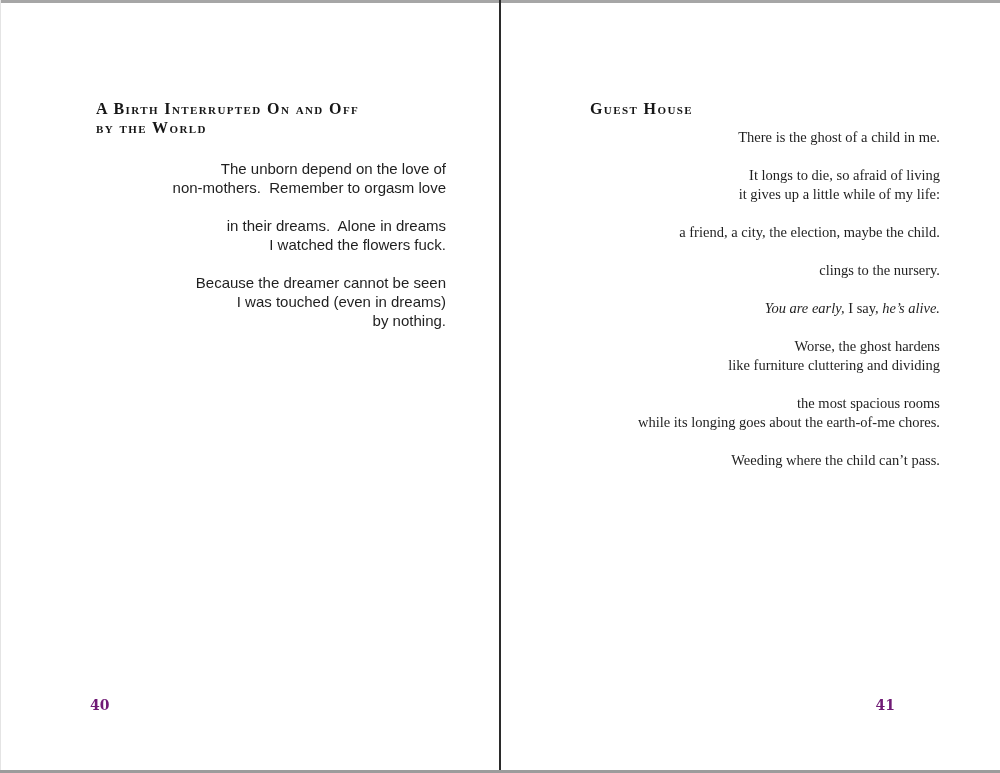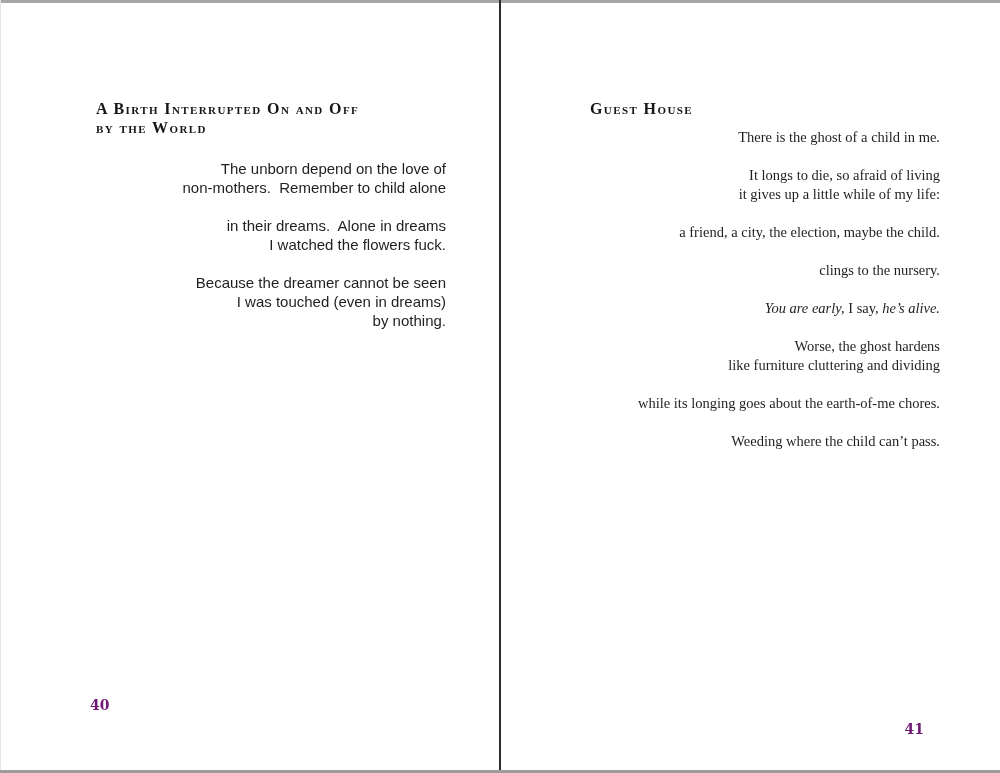--- a/index.html
+++ b/index.html
@@ -74,39 +74,39 @@
   .it { font-style: italic; }
   .page-number {
     position: absolute;
     top: 697px;
     font-family: "DejaVu Serif", serif;
     font-size: 14px;
     font-weight: bold;
     color: #701a75;
   }
   .page-number--left  { left: 90px; }
-  .page-number--right { right: 76px; margin-top: 24px; }
+  .page-number--right { right: 105px; }
 </style>
 </head>
 <body>
 
 <div>
 
   <div class="edge-top"></div>
   <div class="edge-left"></div>
 
   <section class="page page--left">
     <h1 class="poem-title">
         <div>A Birth Interrupted On and Off</div>
         <div>by the World</div>
       </h1>
     <div class="poem-body">
         <div class="stanza">
           <div class="line">The unborn depend on the love of</div>
-          <div class="line">non-mothers.  Remember to child alone</div>
+          <div class="line">non-mothers.  Remember to orgasm love</div>
         </div>
         <div class="stanza">
           <div class="line">in their dreams.  Alone in dreams</div>
           <div class="line">I watched the flowers fuck.</div>
         </div>
         <div class="stanza">
           <div class="line">Because the dreamer cannot be seen</div>
           <div class="line">I was touched (even in dreams)</div>
           <div class="line">by nothing.</div>
         </div>
@@ -134,20 +134,21 @@
           <div class="line">clings to the nursery.</div>
         </div>
         <div class="stanza">
           <div class="line"><span class="it">You are early,</span><span> I say, </span><span class="it">he’s alive.</span></div>
         </div>
         <div class="stanza">
           <div class="line">Worse, the ghost hardens</div>
           <div class="line">like furniture cluttering and dividing</div>
         </div>
         <div class="stanza">
+          <div class="line">the most spacious rooms</div>
           <div class="line">while its longing goes about the earth-of-me chores.</div>
         </div>
         <div class="stanza">
           <div class="line">Weeding where the child can’t pass.</div>
         </div>
       </div>
   </section>
 
   <div class="page-number page-number--left">40</div>
   <div class="page-number page-number--right">41</div>

